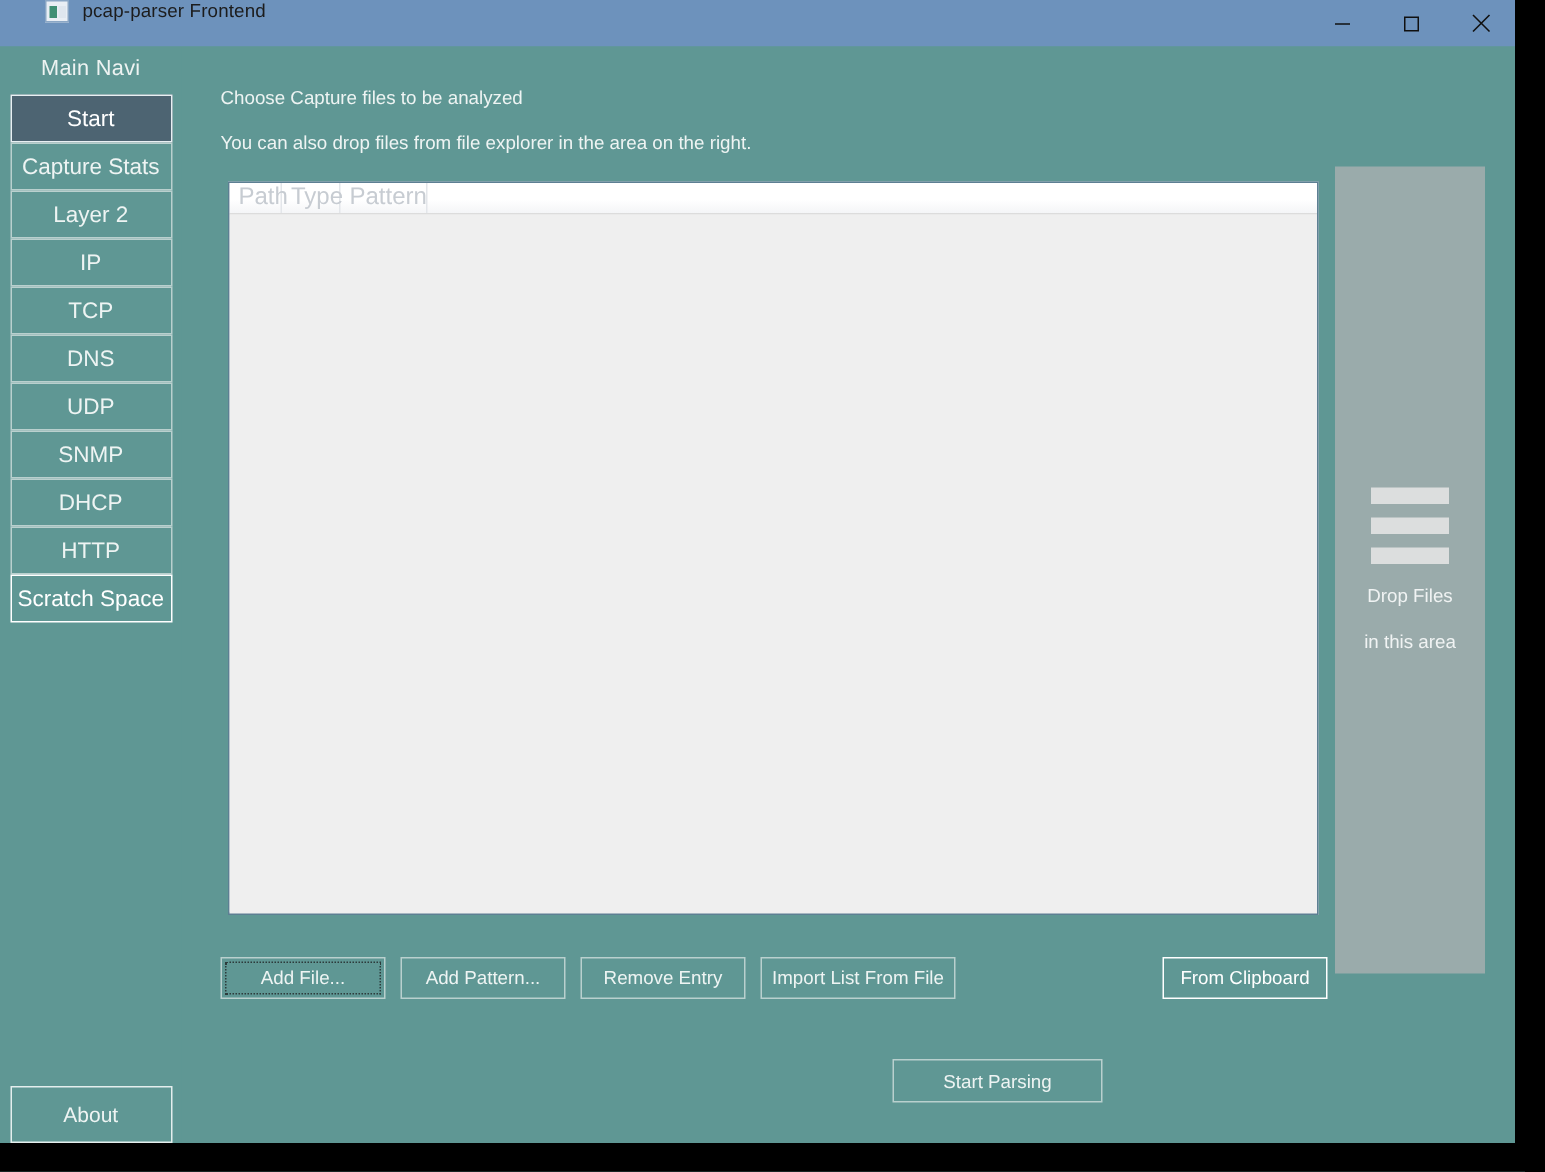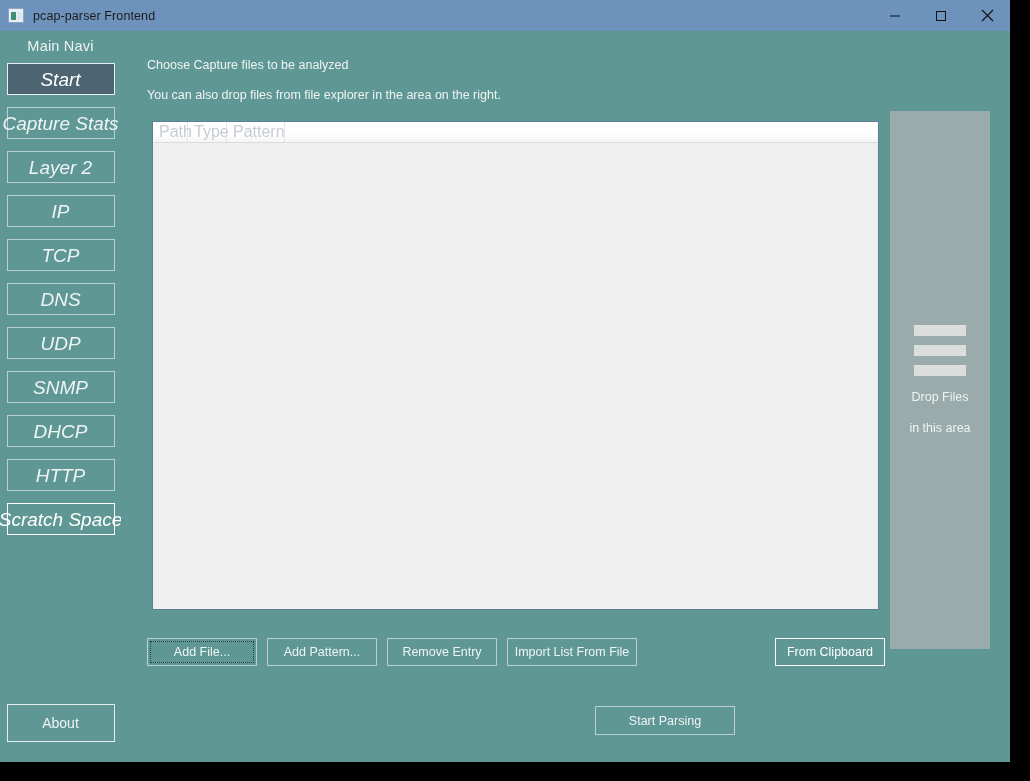--- a/index.html
+++ b/index.html
@@ -20,22 +20,22 @@
     background: #5f9794;
     display: flex;
     flex-direction: column;
   }
 
   
   #title-bar {
     height: 31px;
     background: #6d92bc;
     display: flex;
-    align-items: center;
     flex: 0 0 31px;
+    padding-left: 22px;
   }
   #app-icon {
     width: 16px; height: 15px;
     margin-left: 8px; margin-right: 9px;
     background: #e9eef4;
     border: 1px solid #8aa6c4;
     position: relative;
     flex: 0 0 auto;
   }
   #app-icon::before {
@@ -93,48 +93,47 @@
   #sidebar-title {
     font-size: 14.5px;
     color: #edf3f2;
     margin-top: 7px;
     margin-bottom: 9px;
     letter-spacing: 0.2px;
   }
   .nav-btn {
     width: 108px;
     height: 32px;
-    margin-bottom: 12px;
+    margin-bottom: 0;
     background: transparent;
     border: 1px solid #b9d0ce;
     color: #eef4f3;
-    font-size: 19px;
+    font-size: 15px;
     font-family: "Liberation Sans", sans-serif;
     display: flex;
     align-items: center;
     justify-content: center;
     line-height: 1;
     cursor: default;
     white-space: nowrap;
-    font-style: italic;
   }
   .nav-btn.selected {
     background: #4d6472;
     border: 1px solid #e8eff2;
     color: #ffffff;
   }
   .nav-btn.hover {
     border: 1px solid #ffffff;
     color: #ffffff;
   }
   #sidebar-spacer { flex: 1 1 auto; }
   #about-btn {
     width: 108px;
     height: 38px;
-    margin-bottom: 20px;
+    margin-bottom: 0;
     background: transparent;
     border: 1px solid #e4eeed;
     color: #eef4f3;
     font-size: 14px;
     font-family: "Liberation Sans", sans-serif;
     display: flex;
     align-items: center;
     justify-content: center;
     cursor: default;
   }

